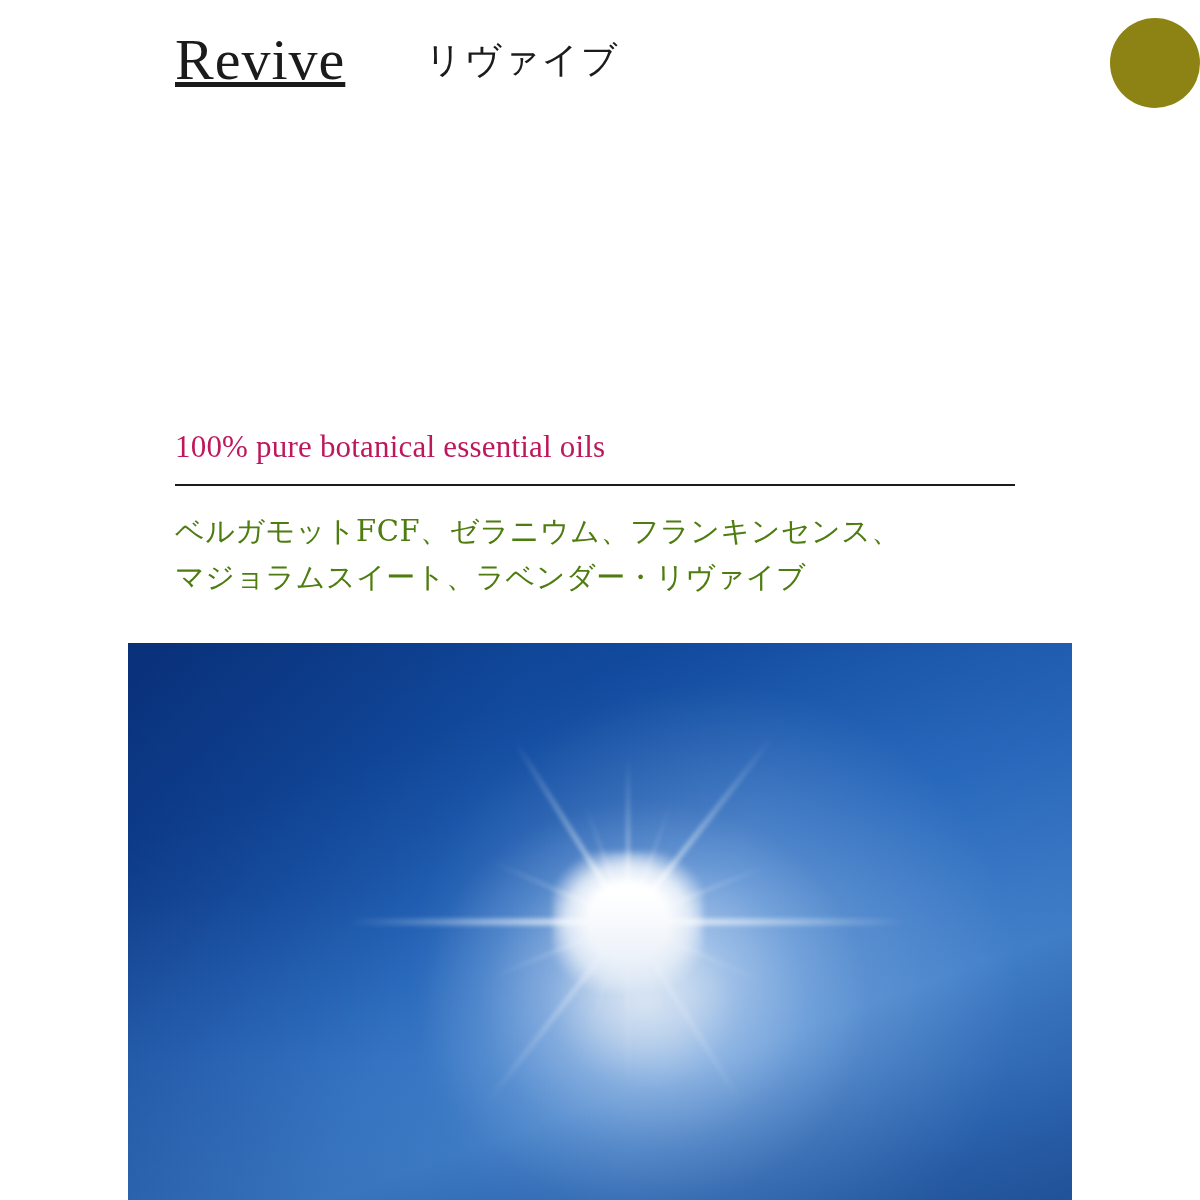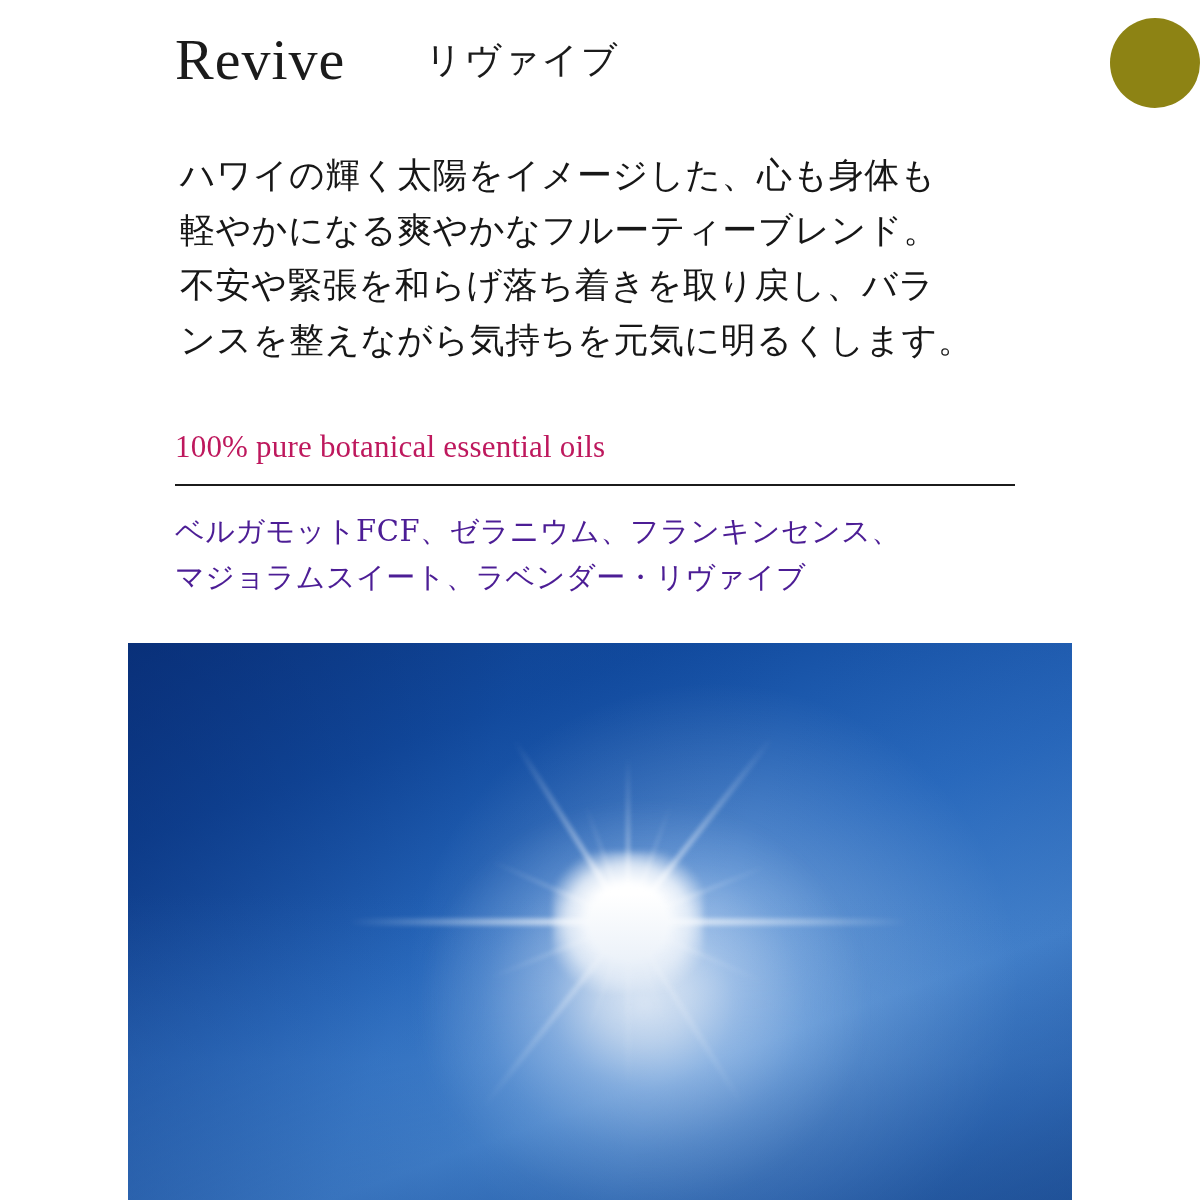--- a/index.html
+++ b/index.html
@@ -32,20 +32,21 @@
     height: 90px;
   }
   .title-en {
     display: inline-block;
     font-family: "Liberation Serif", serif;
     font-size: 58px;
     line-height: 64px;
     letter-spacing: 1px;
     color: #1b1b1b;
     vertical-align: middle;
+    text-decoration: underline;
   }
   .title-ja {
     display: inline-block;
     font-family: "DejaVu Serif", serif;
     font-size: 36px;
     line-height: 64px;
     letter-spacing: 2px;
     color: #1b1b1b;
     margin-left: 80px;
     vertical-align: middle;
@@ -101,21 +102,21 @@
   
   .ingredients {
     position: absolute;
     left: 175px;
     top: 508px;
     width: 880px;
     font-family: "DejaVu Serif", serif;
     font-size: 29px;
     line-height: 46px;
     letter-spacing: 0.5px;
-    color: #4c1d95;
+    color: #4d7c0f;
   }
   .ingredients div { white-space: nowrap; }
 
   
   .photo {
     position: absolute;
     left: 128px;
     top: 643px;
     width: 944px;
     height: 557px;
@@ -182,26 +183,20 @@
 <body>
 
 <div class="page">
 
   <div class="header">
     <span class="title-en">Revive</span><span class="title-ja">リヴァイブ</span>
   </div>
 
   <div class="color-dot" style="background: rgb(141, 131, 20);"></div>
 
-  <div class="description">
-    <div>ハワイの輝く太陽をイメージした、心も身体も</div>
-    <div>軽やかになる爽やかなフルーティーブレンド。</div>
-    <div>不安や緊張を和らげ落ち着きを取り戻し、バラ</div>
-    <div>ンスを整えながら気持ちを元気に明るくします。</div>
-  </div>
 
   <div class="sub-heading">100% pure botanical essential oils</div>
   <div class="rule"></div>
 
   <div class="ingredients">
     <div>ベルガモットFCF、ゼラニウム、フランキンセンス、</div>
     <div>マジョラムスイート、ラベンダー・リヴァイブ</div>
   </div>
 
   <div class="photo">

